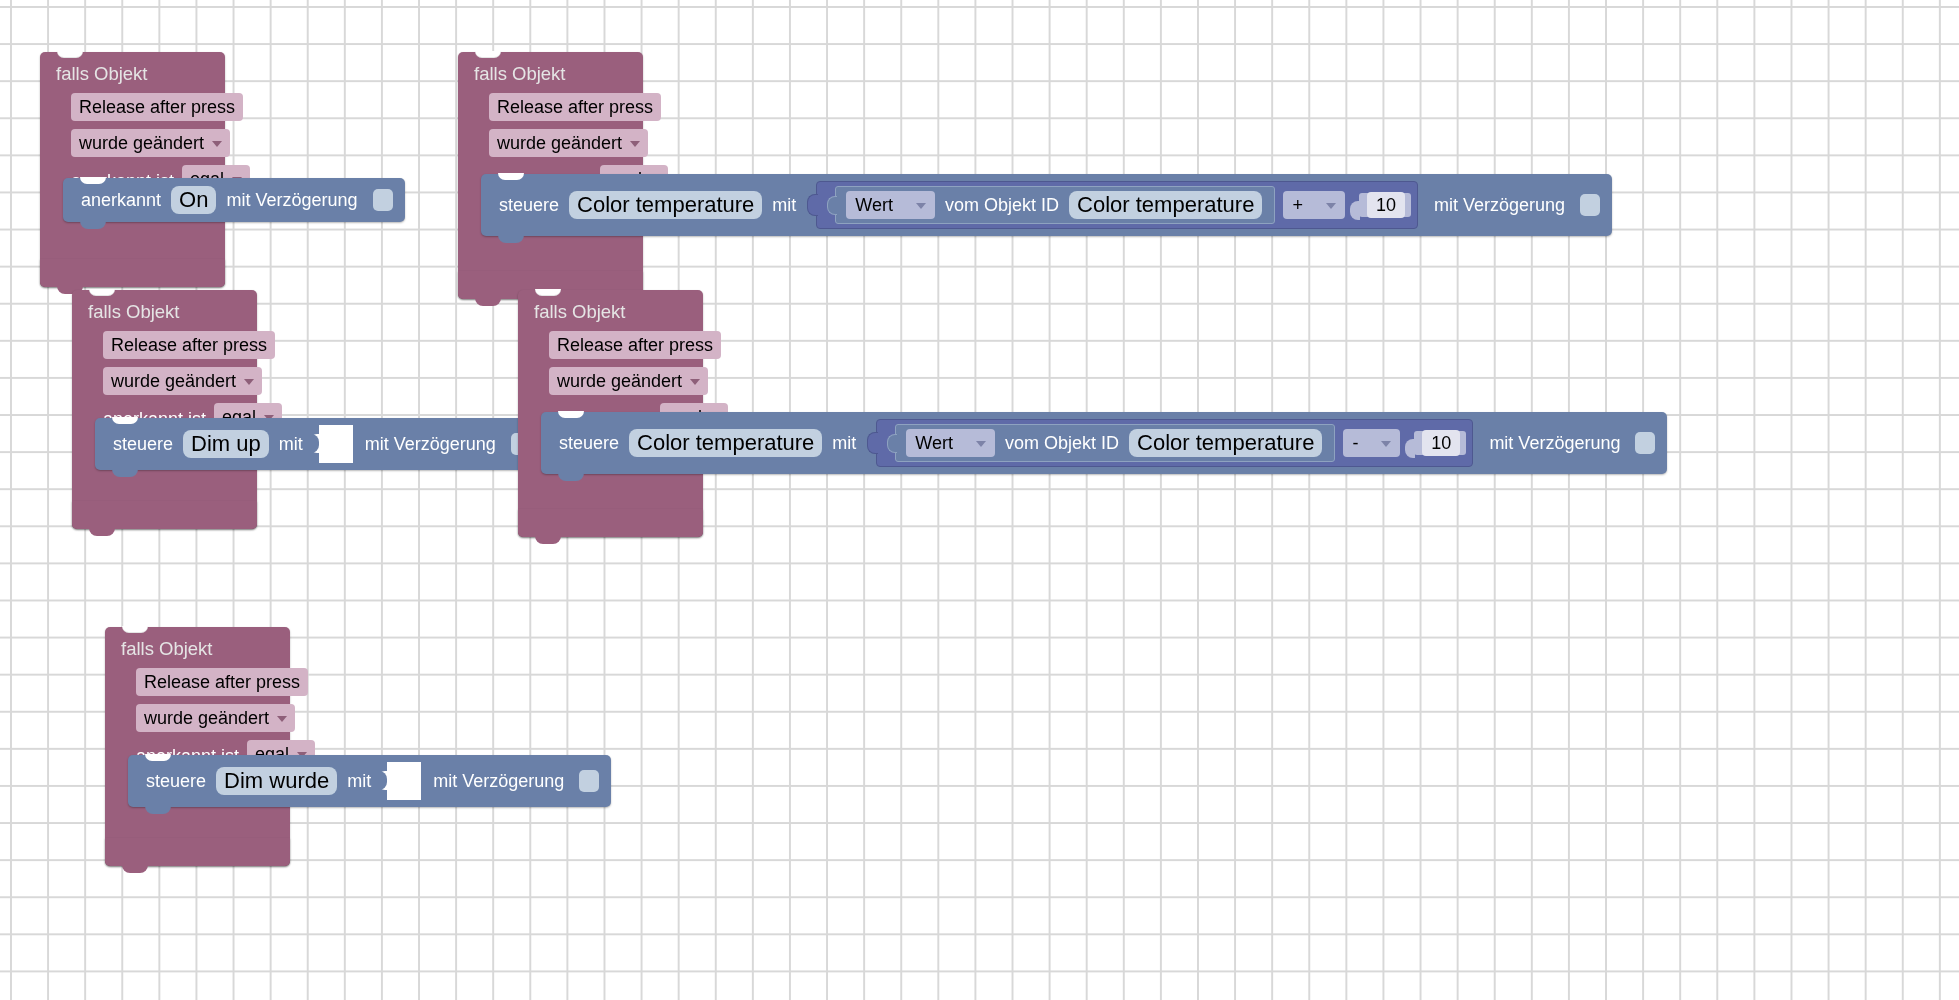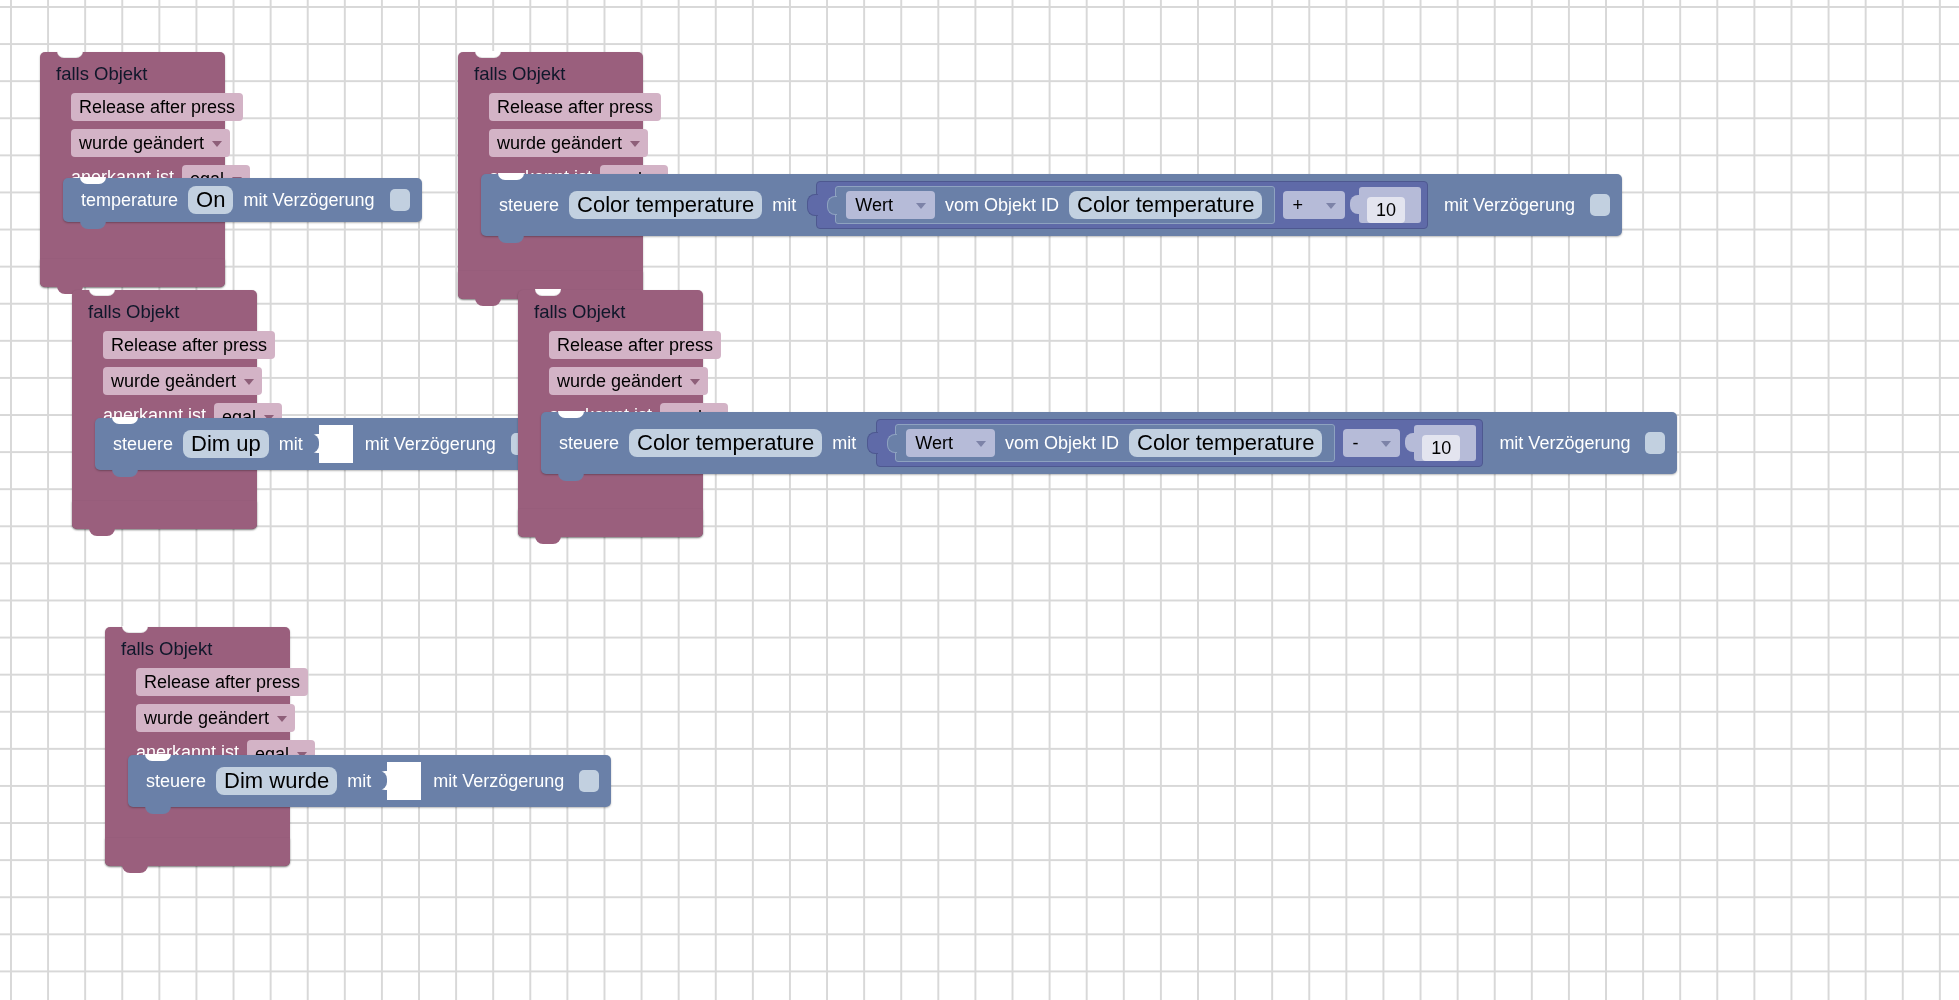--- a/index.html
+++ b/index.html
@@ -50,21 +50,21 @@
     background: #9a5f7d;
     border-radius: 5px;
     box-shadow: 0 1px 2px rgba(0,0,0,0.30);
   }
   .c-head {
     padding: 8px 14px 10px 14px;
     width: 185px;
     box-sizing: border-box;
   }
   .c-title {
-    color: #0f172a;
+    color: #e5e5e5;
     font-size: 18.5px;
     line-height: 22px;
     margin: 3px 0 8px 2px;
     white-space: nowrap;
   }
   
   .notch-top {
     position: absolute;
     top: -1px;
     left: 17px;
@@ -125,21 +125,21 @@
     width: 0; height: 0;
     border-left: 5px solid transparent;
     border-right: 5px solid transparent;
     border-top: 6px solid #8e5f79;
     margin-left: 8px;
     position: relative;
     top: 1px;
   }
   .field-row {
     display: flex;
-    align-items: flex-start;
+    align-items: flex-end;
     gap: 8px;
     margin-bottom: 2px;
     padding-left: 17px;
   }
 
   
   .act-block {
     position: absolute;
     display: flex;
     align-items: center;
@@ -288,25 +288,25 @@
     font-size: 18px;
     line-height: 24px;
     color: #000000;
     margin: 0 4px 0 8px;
     gap: 15px;
   }
   .op-chip .drop-arrow { border-top-color: #7d83a8; }
   .num-wrap {
     position: relative;
     display: inline-flex;
-    align-items: flex-end;
+    align-items: center;
     background: #b6bbd8;
     border-radius: 3px;
-    height: 36px;
-    padding: 0 16px 0 8px;
+    height: 24px;
+    padding: 0 6px 0 8px;
     margin-left: 10px;
     box-sizing: border-box;
   }
   .num-wrap::before {
     content: "";
     position: absolute;
     left: -9px;
     top: 8px;
     width: 10px;
     height: 19px;
@@ -357,21 +357,21 @@
       </div>
       <div class="c-slot"></div>
       <div class="c-arm">
         <div class="notch-bottom"></div>
       </div>
     </div>
 
     <div class="act-block" style="left:23px; top:126px;">
       <div class="notch-top-blue"></div>
       <div class="notch-bot-blue"></div>
-      <span class="act-label">temperature</span>
+      <span class="act-label">anerkannt</span>
       <span class="chip-blue">On</span>
       <span class="act-label">mit Verzögerung</span>
       <span class="delay-box"></span>
     </div>
   </div>
 
   <div class="group" style="left:458px; top:52px;">
     <div class="c-block">
       <div class="notch-top"></div>
       <div class="c-head">

